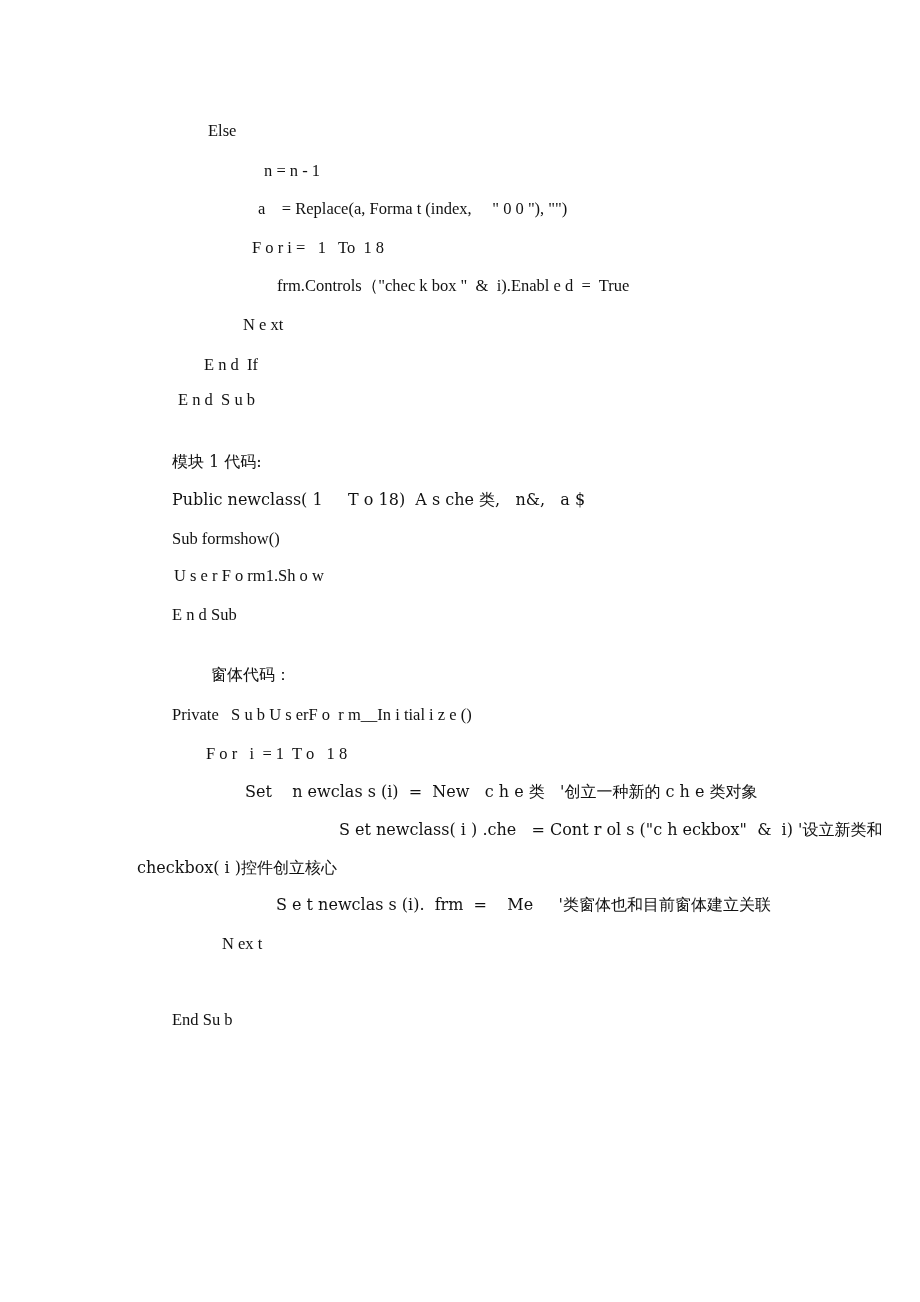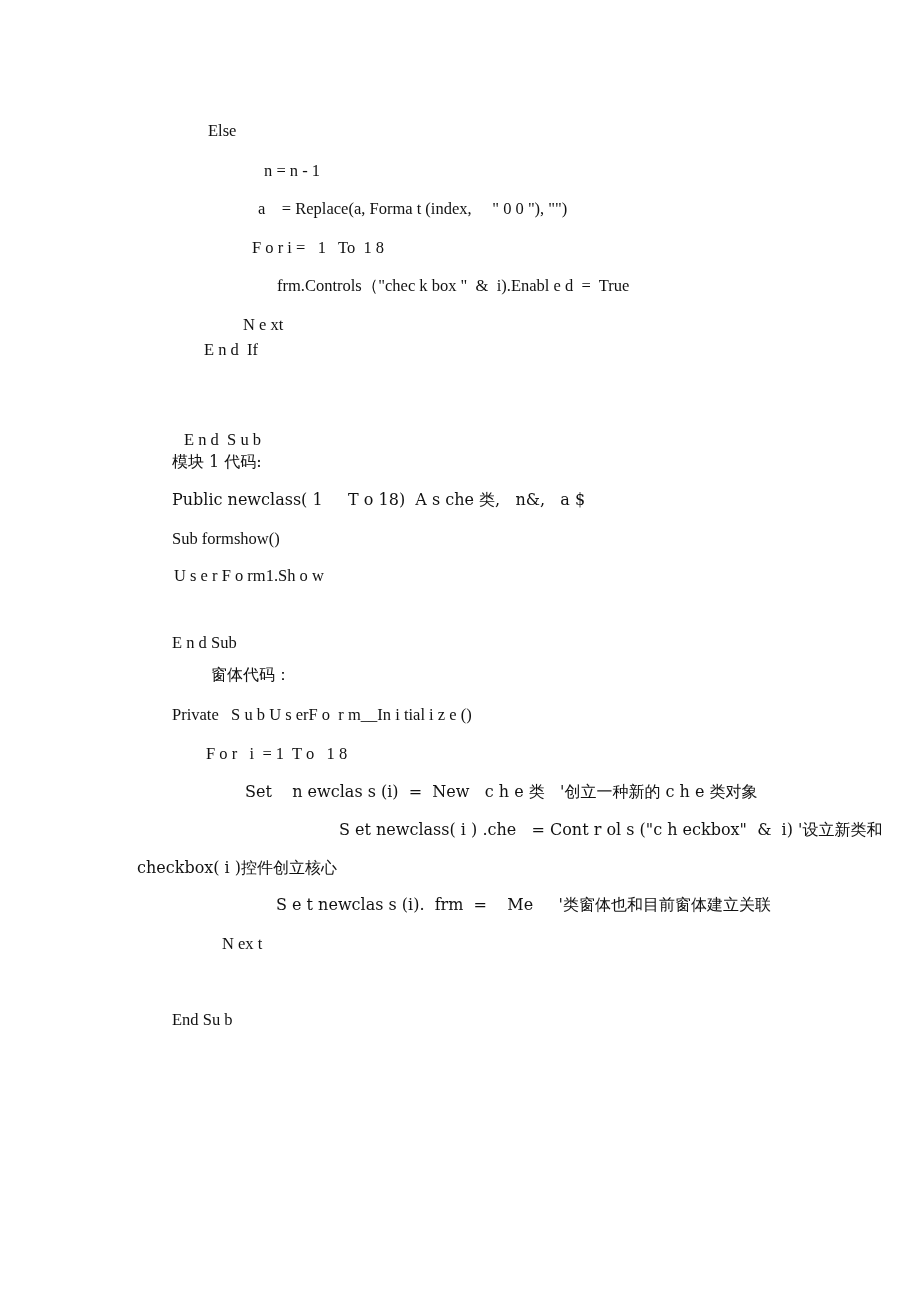--- a/index.html
+++ b/index.html
@@ -54,27 +54,27 @@
 <body style="background: rgb(255, 255, 255);">
 
 <div class="page">
   <div class="doc-body" id="doc-body">
       <div class="line" style="left: 208px; top: 121px;">Else</div>
       <div class="line" style="left: 264px; top: 161px;">n = n - 1</div>
       <div class="line" style="left: 258px; top: 199px;">a    = Replace(a, Forma t (index,     " 0 0 "), "")</div>
       <div class="line" style="left: 252px; top: 238px;">F o r i =   1   To  1 8</div>
       <div class="line" style="left: 277px; top: 276px;">frm.Controls（"chec k box "  &amp;  i).Enabl e d  =  True</div>
       <div class="line" style="left: 243px; top: 315px;">N e xt</div>
-      <div class="line" style="left: 204px; top: 340px; text-align: right;">E n d  If</div>
-      <div class="line" style="left: 184px; top: 390px; margin-top: 40px;">E n d  S u b</div>
+      <div class="line" style="left: 204px; top: 355px; text-align: right;">E n d  If</div>
+      <div class="line" style="left: 178px; top: 390px;">E n d  S u b</div>
       <div class="line cjk" style="left: 172px; top: 452px; text-align: center;">模块 1 代码:</div>
       <div class="line cjk" style="left: 172px; top: 490px;">Public newclass( 1     T o 18)  A s che 类,   n&amp;,   a $</div>
       <div class="line" style="left: 172px; top: 529px; text-align: center;">Sub formshow()</div>
       <div class="line" style="left: 174px; top: 566px;">U s e r F o rm1.Sh o w</div>
-      <div class="line" style="left: 172px; top: 633px;">E n d Sub</div>
+      <div class="line" style="left: 172px; top: 605px;">E n d Sub</div>
       <div class="line cjk" style="left: 172px; top: 665px; margin-left: 39px;">窗体代码：</div>
       <div class="line" style="left: 172px; top: 705px;">Private   S u b U s erF o  r m__In i tial i z e ()</div>
       <div class="line" style="left: 206px; top: 744px;">F o r   i  = 1  T o   1 8</div>
       <div class="line cjk" style="left: 245px; top: 782px;">Set    n ewclas s (i)  =  New   c h e 类   '创立一种新的 c h e 类对象</div>
       <div class="line cjk" style="left: 299px; top: 820px; margin-left: 40px;">S et newclass( i ) .che   = Cont r ol s ("c h eckbox"  &amp;  i) '设立新类和</div>
       <div class="line cjk" style="left: 137px; top: 858px;">checkbox( i )控件创立核心</div>
       <div class="line cjk" style="left: 276px; top: 895px;">S e t newclas s (i).  frm  =    Me     '类窗体也和目前窗体建立关联</div>
       <div class="line" style="left: 222px; top: 934px;">N ex t</div>
       <div class="line" style="left: 172px; top: 1010px;">End Su b</div>
     </div>

